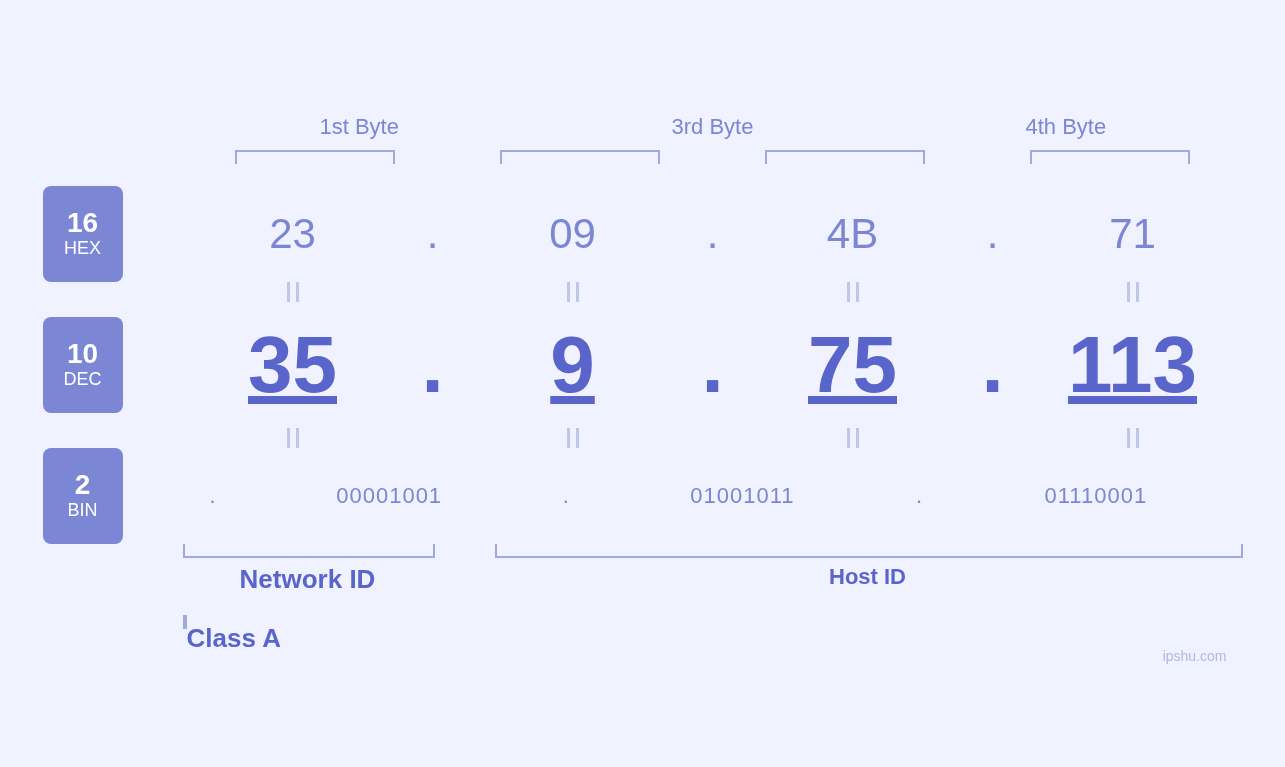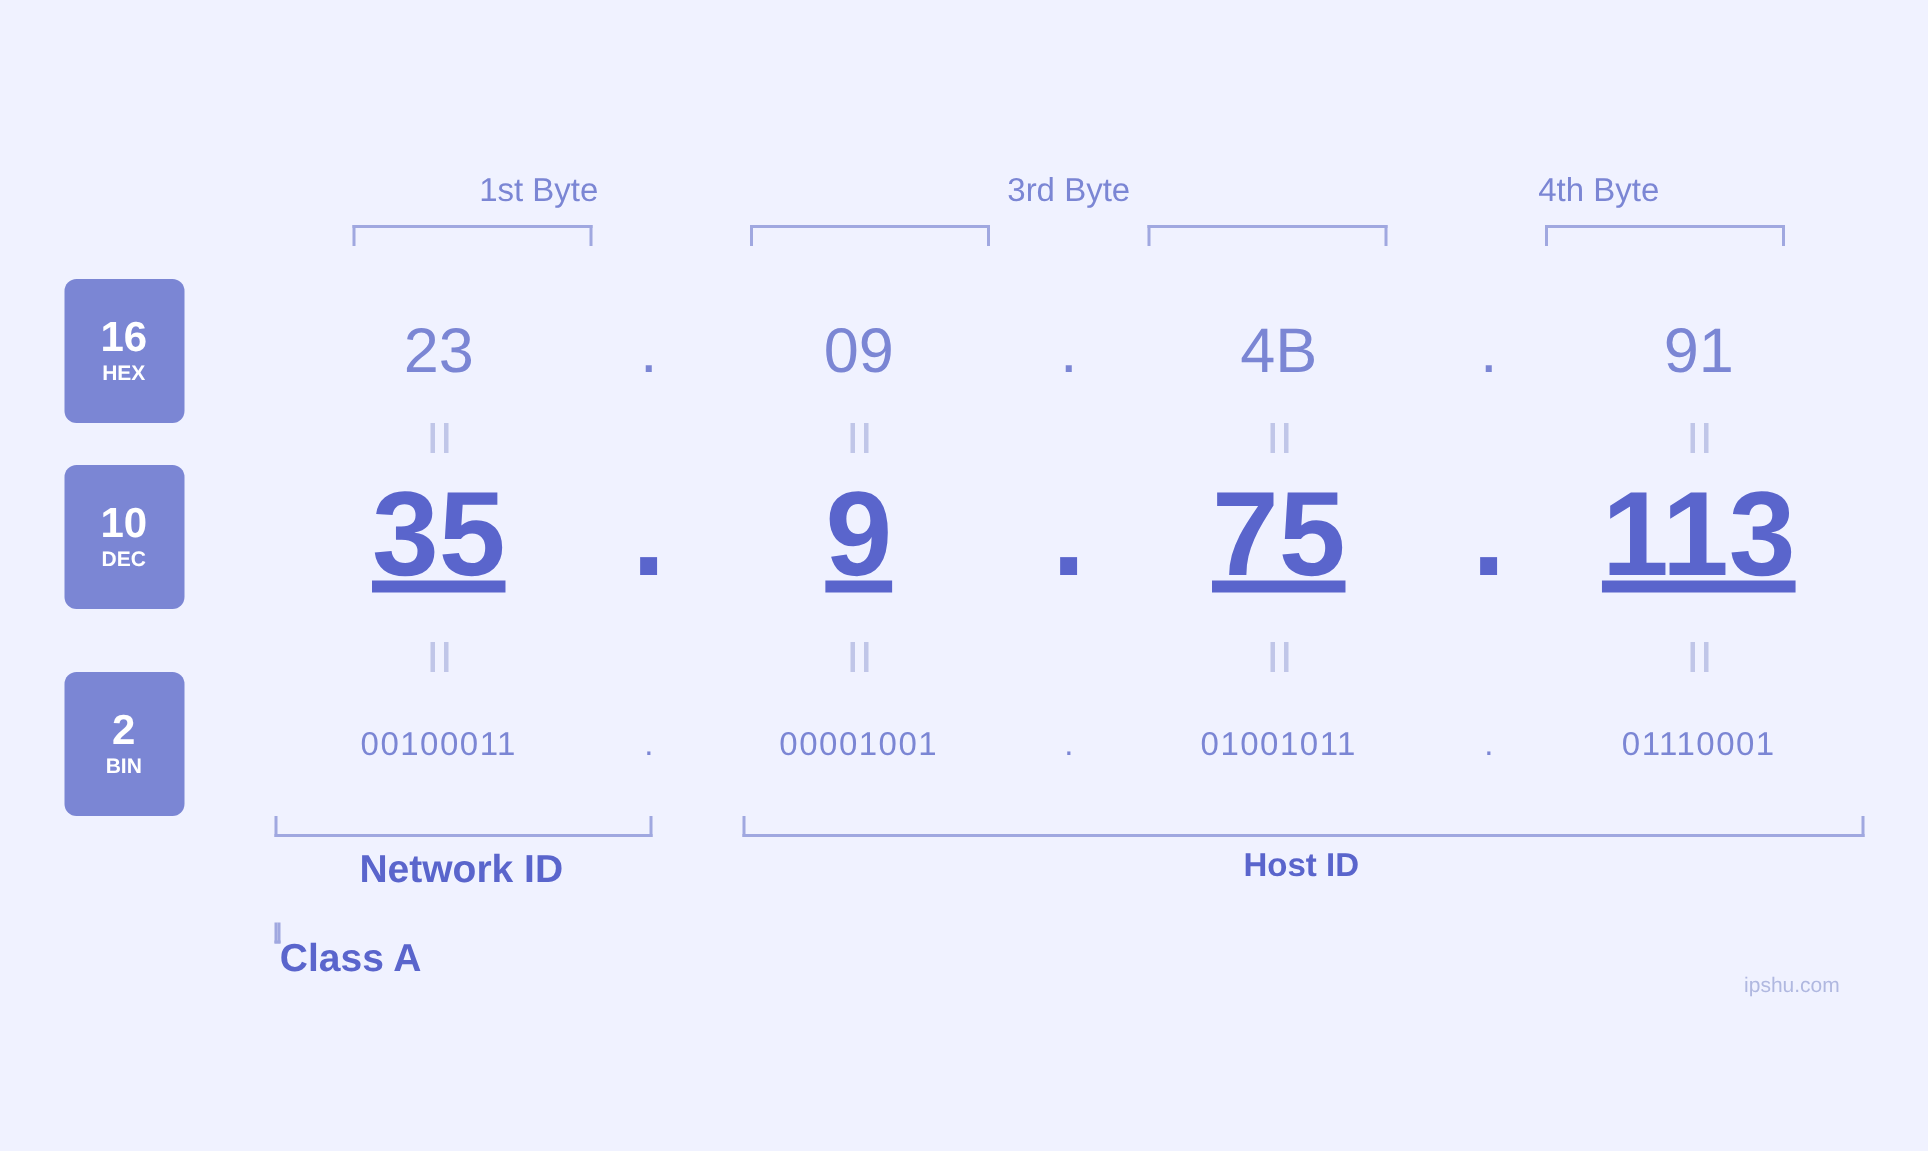--- a/index.html
+++ b/index.html
@@ -72,22 +72,22 @@
       margin-bottom: 0;
     }
 
     .base-badge .base-num {
       font-size: 28px;
       font-weight: bold;
       line-height: 1.1;
     }
 
     .base-badge .base-name {
-      font-size: 14px;
-      font-weight: 700;
+      font-size: 18px;
+      font-weight: 400;
       line-height: 1.1;
     }
 
     .hex-val {
       color: #7b86d4;
       font-size: 42px;
       font-weight: 400;
     }
 
     .dot-hex {
@@ -249,21 +249,21 @@
         <span class="base-name">HEX</span>
       </div>
     </div>
     <div class="full-values-row">
       <div class="full-byte-cell"><span class="hex-val">23</span></div>
       <div class="full-dot-cell"><span class="dot-hex">.</span></div>
       <div class="full-byte-cell"><span class="hex-val">09</span></div>
       <div class="full-dot-cell"><span class="dot-hex">.</span></div>
       <div class="full-byte-cell"><span class="hex-val">4B</span></div>
       <div class="full-dot-cell"><span class="dot-hex">.</span></div>
-      <div class="full-byte-cell"><span class="hex-val">91</span></div>
+      <div class="full-byte-cell"><span class="hex-val">71</span></div>
     </div>
   </div>
 
   <div class="row-wrapper" style="height: 36px;">
     <div class="parallel-wrapper"></div>
     <div class="full-values-row">
       <div class="full-byte-cell">
         <div class="parallel-lines" style="display: flex; justify-content: center; align-items: center; height: 100%;">
             <div class="pline"></div>
             <div class="pline"></div>
@@ -286,21 +286,21 @@
       <div class="full-dot-cell"></div>
       <div class="full-byte-cell">
         <div class="parallel-lines" style="display: flex; justify-content: center; align-items: center; height: 100%;">
             <div class="pline"></div>
             <div class="pline"></div>
           </div>
       </div>
     </div>
   </div>
 
-  <div class="row-wrapper" style="height: 110px; align-items: flex-start;">
+  <div class="row-wrapper" style="height: 110px; align-items: center;">
     <div class="badge-wrapper">
       <div class="base-badge">
         <span class="base-num">10</span>
         <span class="base-name">DEC</span>
       </div>
     </div>
     <div class="full-values-row">
       <div class="full-byte-cell"><span class="dec-val">35</span></div>
       <div class="full-dot-cell"><span class="dot-dec">.</span></div>
       <div class="full-byte-cell"><span class="dec-val">9</span></div>
@@ -345,21 +345,20 @@
   </div>
 
   <div class="row-wrapper" style="height: 80px;">
     <div class="badge-wrapper">
       <div class="base-badge">
         <span class="base-num">2</span>
         <span class="base-name">BIN</span>
       </div>
     </div>
     <div class="full-values-row">
-      <div class="full-byte-cell"><span class="bin-val">00100011</span></div>
       <div class="full-dot-cell"><span class="dot-bin">.</span></div>
       <div class="full-byte-cell"><span class="bin-val">00001001</span></div>
       <div class="full-dot-cell"><span class="dot-bin">.</span></div>
       <div class="full-byte-cell"><span class="bin-val">01001011</span></div>
       <div class="full-dot-cell"><span class="dot-bin">.</span></div>
       <div class="full-byte-cell"><span class="bin-val">01110001</span></div>
     </div>
   </div>
 
   <div class="bottom-section">

